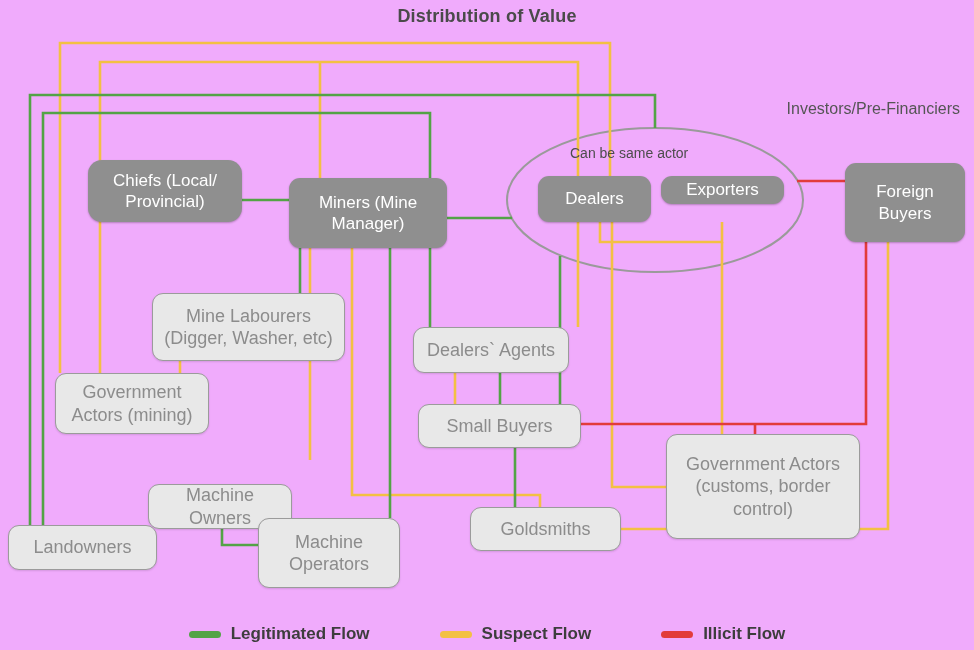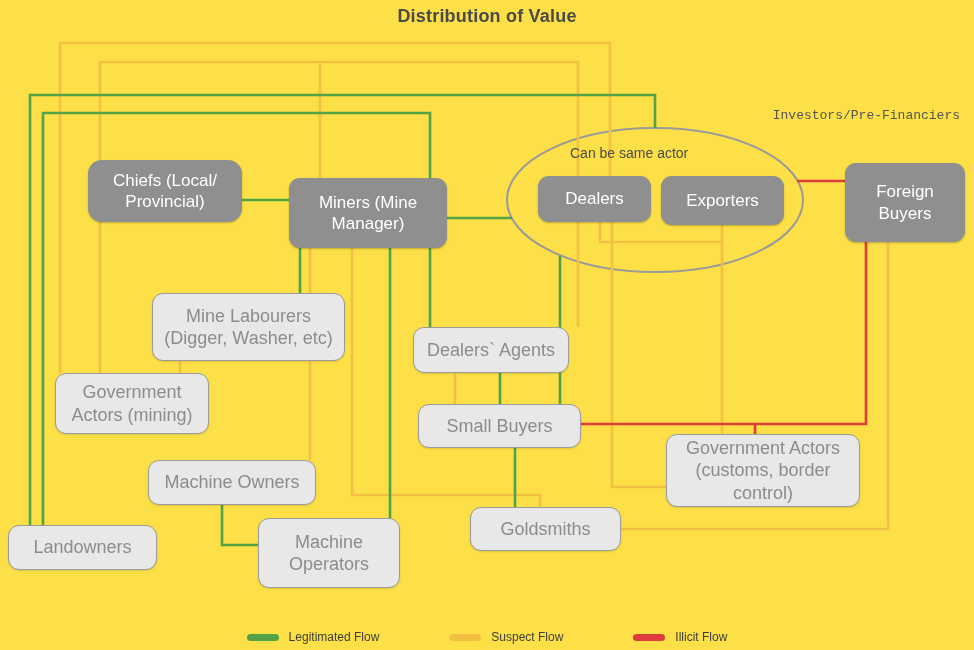--- a/index.html
+++ b/index.html
@@ -1,26 +1,26 @@
 <!DOCTYPE html>
 <html><head>
 <meta charset="utf-8">
 <style>
   html,body{margin:0;padding:0;background:#ffffff;}
   .stage{
-    position:relative;width:974px;height:650px;background:#fde047;overflow:hidden;
+    position:relative;width:974px;height:650px;background:#f0abfc;overflow:hidden;
     font-family:"Liberation Sans", sans-serif;
   }
   .stage svg{position:absolute;left:0;top:0;}
   .diagram-title{
     position:absolute;top:6px;left:0;right:0;text-align:center;
     font-size:18px;font-weight:700;color:#4a4a4a;letter-spacing:.2px;
   }
   .investors-label{
-    position:absolute;top:108px;right:14px;font-size:13px;color:#555555;font-family:Liberation Mono, monospace;
+    position:absolute;top:100px;right:14px;font-size:16px;color:#555555;
   }
   .ellipse-label{
     position:absolute;top:145px;left:570px;width:170px;
     font-size:14px;color:#4c4c4c;
   }
   .node{
     position:absolute;display:flex;align-items:center;justify-content:center;
     text-align:center;border-radius:11px;white-space:pre-line;line-height:1.25;
     box-sizing:border-box;padding:4px 8px;
   }
@@ -31,21 +31,21 @@
   .node.light{
     background:#e8e8e8;color:#8c8c8c;border:1.6px solid #9b9b9b;font-size:18px;
     box-shadow:0 1px 2px rgba(0,0,0,.12);
   }
   .legend{
     position:absolute;left:0;right:0;bottom:6px;display:flex;
     justify-content:center;align-items:center;gap:70px;
   }
   .legend-item{display:flex;align-items:center;gap:10px;}
   .legend-swatch{width:32px;height:7px;border-radius:4px;background:#ccc;}
-  .legend-label{font-size:12px;color:#3d3d3d;font-weight:400;}
+  .legend-label{font-size:17px;color:#3d3d3d;font-weight:700;}
 </style>
 </head>
 <body>
 
 <div class="stage">
 
   <svg id="wires" width="974" height="650" viewBox="0 0 974 650">
       <ellipse cx="655" cy="200" rx="148" ry="72" fill="none" stroke="#9a9a9a" stroke-width="2"></ellipse>
       <polyline points="60,373 60,43 610,43 610,176" fill="none" stroke="#f3c043" stroke-width="2.6"></polyline>
       <polyline points="100,373 100,62 578,62 578,327" fill="none" stroke="#f3c043" stroke-width="2.6"></polyline>
@@ -79,35 +79,35 @@
   <div class="investors-label">Investors/Pre-Financiers</div>
 
   <div class="ellipse-label">Can be same actor</div>
 
   <div id="nodes-layer">
       <div class="node dark" style="left: 88px; top: 160px; width: 154px; height: 62px; border-radius: 14px;">Chiefs (Local/
 Provincial)</div>
       <div class="node dark" style="left: 289px; top: 178px; width: 158px; height: 70px;">Miners (Mine
 Manager)</div>
       <div class="node dark" style="left: 538px; top: 176px; width: 113px; height: 46px;">Dealers</div>
-      <div class="node dark" style="left: 661px; top: 176px; width: 123px; height: 49px;">Exporters</div>
+      <div class="node dark" style="left: 661px; top: 176px; width: 123px; height: 28px;">Exporters</div>
       <div class="node dark" style="left: 845px; top: 163px; width: 120px; height: 79px;">Foreign
 Buyers</div>
       <div class="node light" style="left: 152px; top: 293px; width: 193px; height: 68px;">Mine Labourers
 (Digger, Washer, etc)</div>
       <div class="node light" style="left: 413px; top: 327px; width: 156px; height: 46px;">Dealers` Agents</div>
       <div class="node light" style="left: 55px; top: 373px; width: 154px; height: 61px;">Government
 Actors (mining)</div>
       <div class="node light" style="left: 418px; top: 404px; width: 163px; height: 44px;">Small Buyers</div>
-      <div class="node light" style="left: 148px; top: 460px; width: 168px; height: 45px;">Machine Owners</div>
+      <div class="node light" style="left: 148px; top: 484px; width: 144px; height: 45px;">Machine Owners</div>
       <div class="node light" style="left: 8px; top: 525px; width: 149px; height: 45px;">Landowners</div>
       <div class="node light" style="left: 258px; top: 518px; width: 142px; height: 70px;">Machine
 Operators</div>
       <div class="node light" style="left: 470px; top: 507px; width: 151px; height: 44px;">Goldsmiths</div>
-      <div class="node light" style="left: 666px; top: 434px; width: 194px; height: 73px;">Government Actors
+      <div class="node light" style="left: 666px; top: 434px; width: 194px; height: 105px;">Government Actors
 (customs, border
 control)</div>
     </div>
 
   <div class="legend">
     <div class="legend-item">
       <span class="legend-swatch" style="background: rgb(83, 163, 70);"></span>
       <span class="legend-label">Legitimated Flow</span>
     </div>
     <div class="legend-item">

